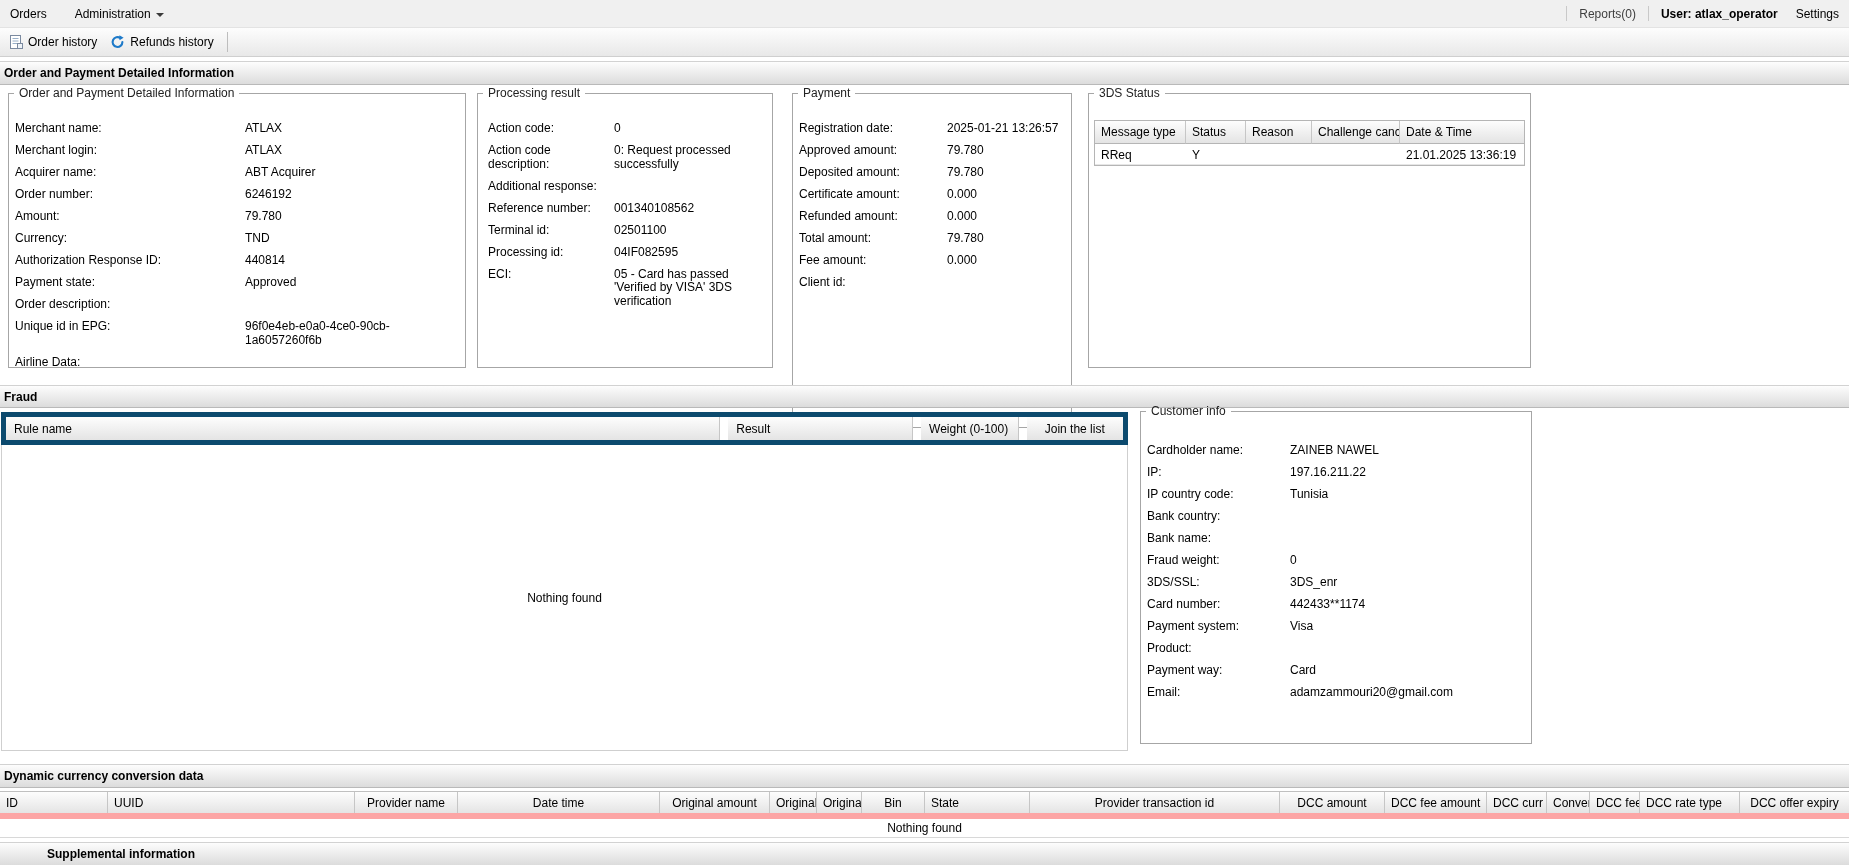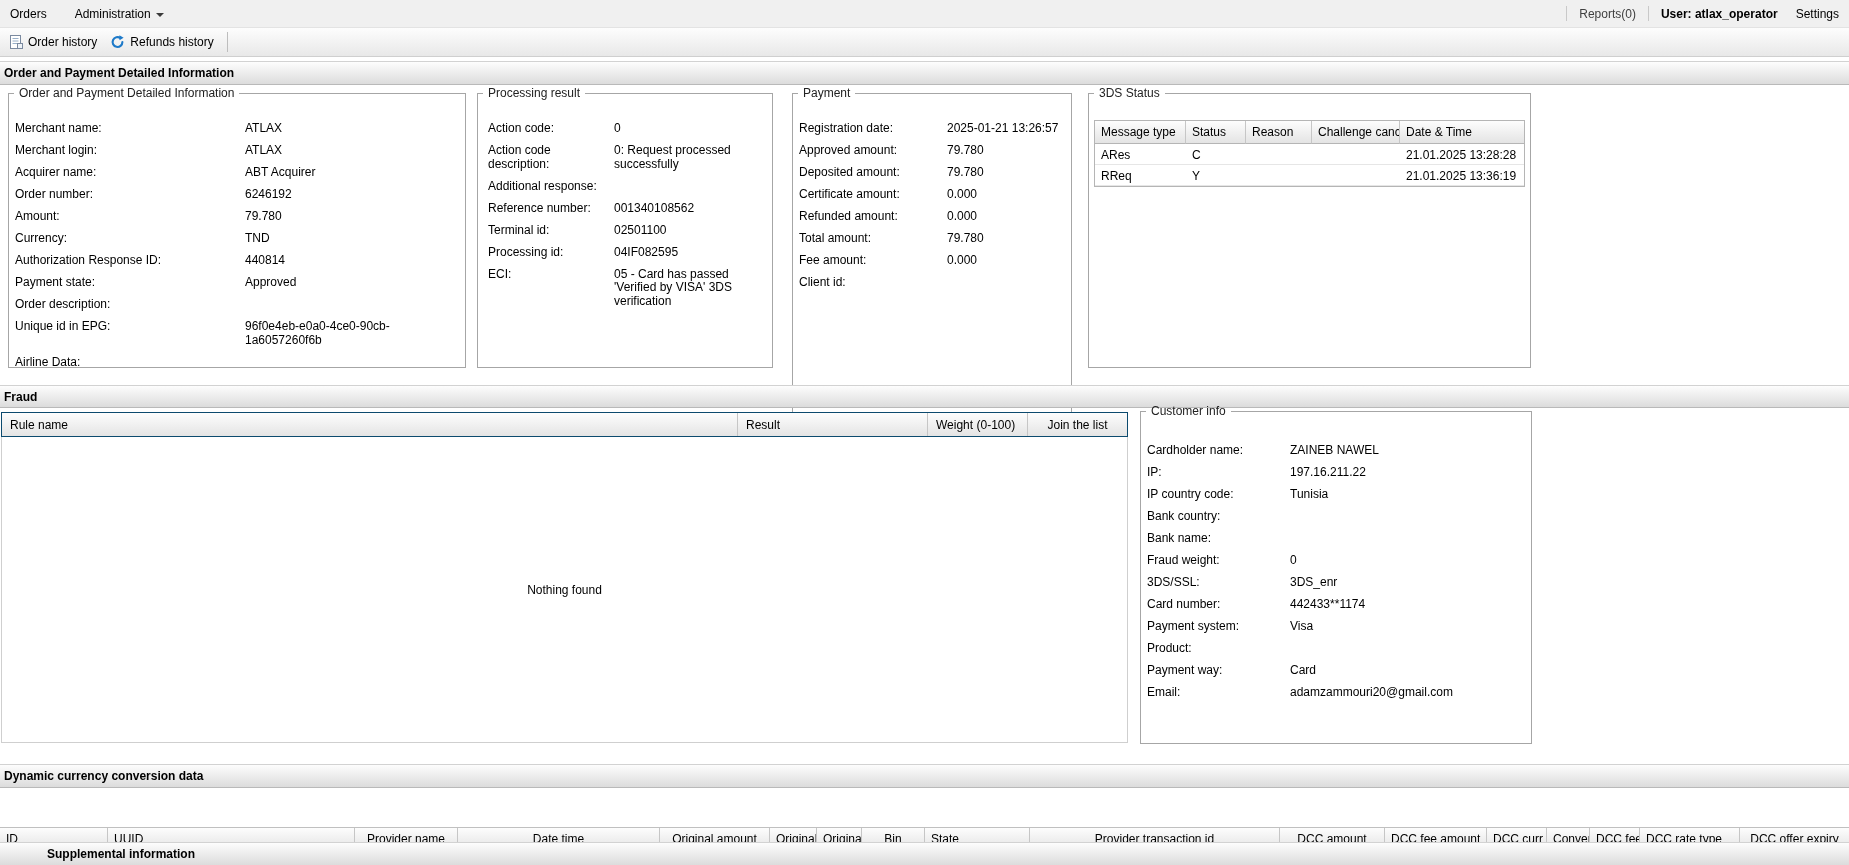--- a/index.html
+++ b/index.html
@@ -68,34 +68,34 @@
   .tds-head .cell {
     background:linear-gradient(#fdfdfd,#e4e4e4);
     border-right:1px solid #c6c6c6; border-bottom:1px solid #b5b5b5;
     padding:4px 6px; height:23px; white-space:nowrap; overflow:hidden;
   }
   .tds-row .cell { padding:4px 6px; height:21px; border-bottom:1px solid #e6e6e6; white-space:nowrap; overflow:hidden; }
   .t0{width:91px}.t1{width:60px}.t2{width:66px}.t3{width:88px}.t4{width:124px; border-right:none!important;}
 
   
   .fraud-table { position:absolute; top:412px; left:1px; width:1127px; }
-  .fraud-head { display:flex; border:1px solid #0c4a6e; }
+  .fraud-head { display:flex; border:5px solid #0c4a6e;gap:8px; }
   .fraud-head .cell {
     background:linear-gradient(#fdfdfd,#e4e4e4); border-right:1px solid #c6c6c6;
     padding:5px 8px; height:23px; white-space:nowrap; overflow:hidden;
   }
   .f0{width:736px}.f1{width:190px}.f2{width:100px}.f3{width:99px; border-right:none!important; text-align:center;}
   .fraud-body {
     height:306px; border:1px solid #cfcfcf; border-top:none;
     display:flex; align-items:center; justify-content:center; background:#fff;
   }
 
   
   .dcc-table { position:absolute; top:791px; left:0; width:1849px; }
-  .dcc-head { display:flex; border-top:1px solid #c0c0c0; border-bottom:6px solid #fca5a5;margin-top:36px; }
+  .dcc-head { display:flex; border-top:1px solid #c0c0c0; border-bottom:6px solid #fca5a5; }
   .dcc-head .cell {
     background:linear-gradient(#fdfdfd,#e4e4e4); border-right:1px solid #c6c6c6;
     padding:4px 6px; height:21px; white-space:nowrap; overflow:hidden;
   }
   .ac { text-align:center; }
   .dc0{width:108px}.dc1{width:247px}.dc2{width:103px}.dc3{width:202px}.dc4{width:110px}
   .dc5{width:47px}.dc6{width:45px}.dc7{width:63px}.dc8{width:105px}.dc9{width:250px}
   .dc10{width:105px}.dc11{width:102px}.dc12{width:60px}.dc13{width:43px}.dc14{width:50px}
   .dc15{width:100px}.dc16{width:109px; border-right:none!important;}
   .dcc-empty {
@@ -308,27 +308,20 @@
   <div class="tds-table">
     <div class="tds-head">
       <div class="cell t0">Message type</div>
       <div class="cell t1">Status</div>
       <div class="cell t2">Reason</div>
       <div class="cell t3">Challenge cancel</div>
       <div class="cell t4">Date &amp; Time</div>
     </div>
     <div>
 
-        <div class="tds-row">
-          <div class="cell t0">ARes</div>
-          <div class="cell t1">C</div>
-          <div class="cell t2"></div>
-          <div class="cell t3"></div>
-          <div class="cell t4">21.01.2025 13:28:28</div>
-        </div>
 
         <div class="tds-row">
           <div class="cell t0">RReq</div>
           <div class="cell t1">Y</div>
           <div class="cell t2"></div>
           <div class="cell t3"></div>
           <div class="cell t4">21.01.2025 13:36:19</div>
         </div>
       </div>
   </div>

